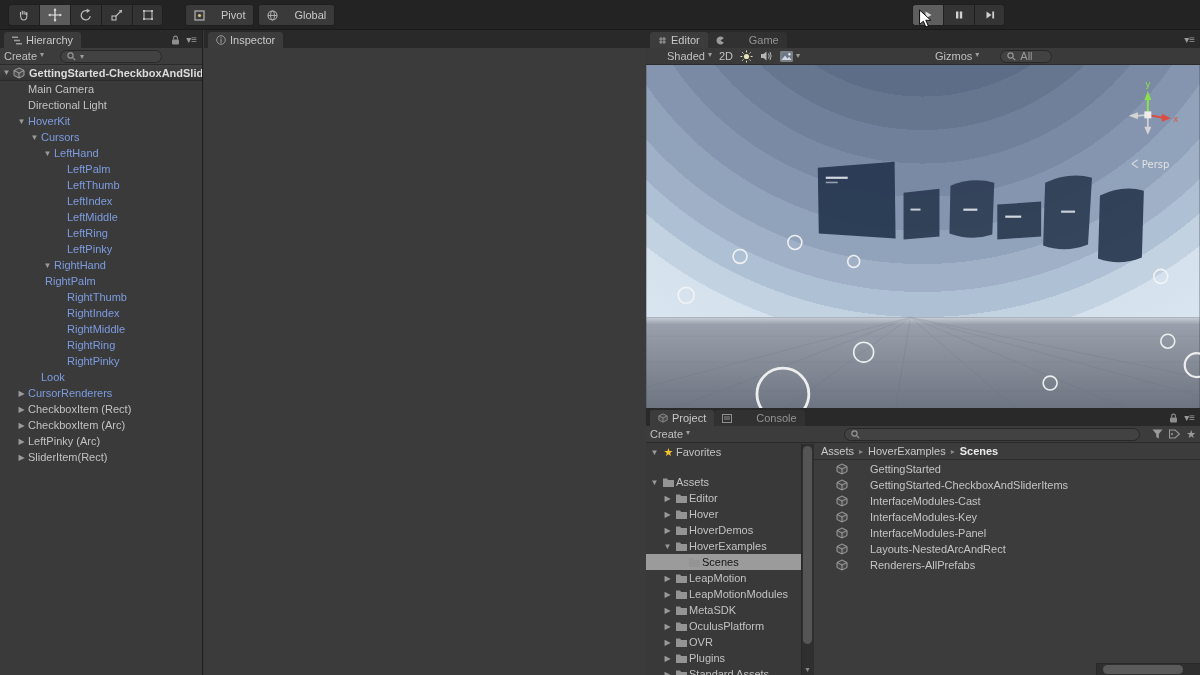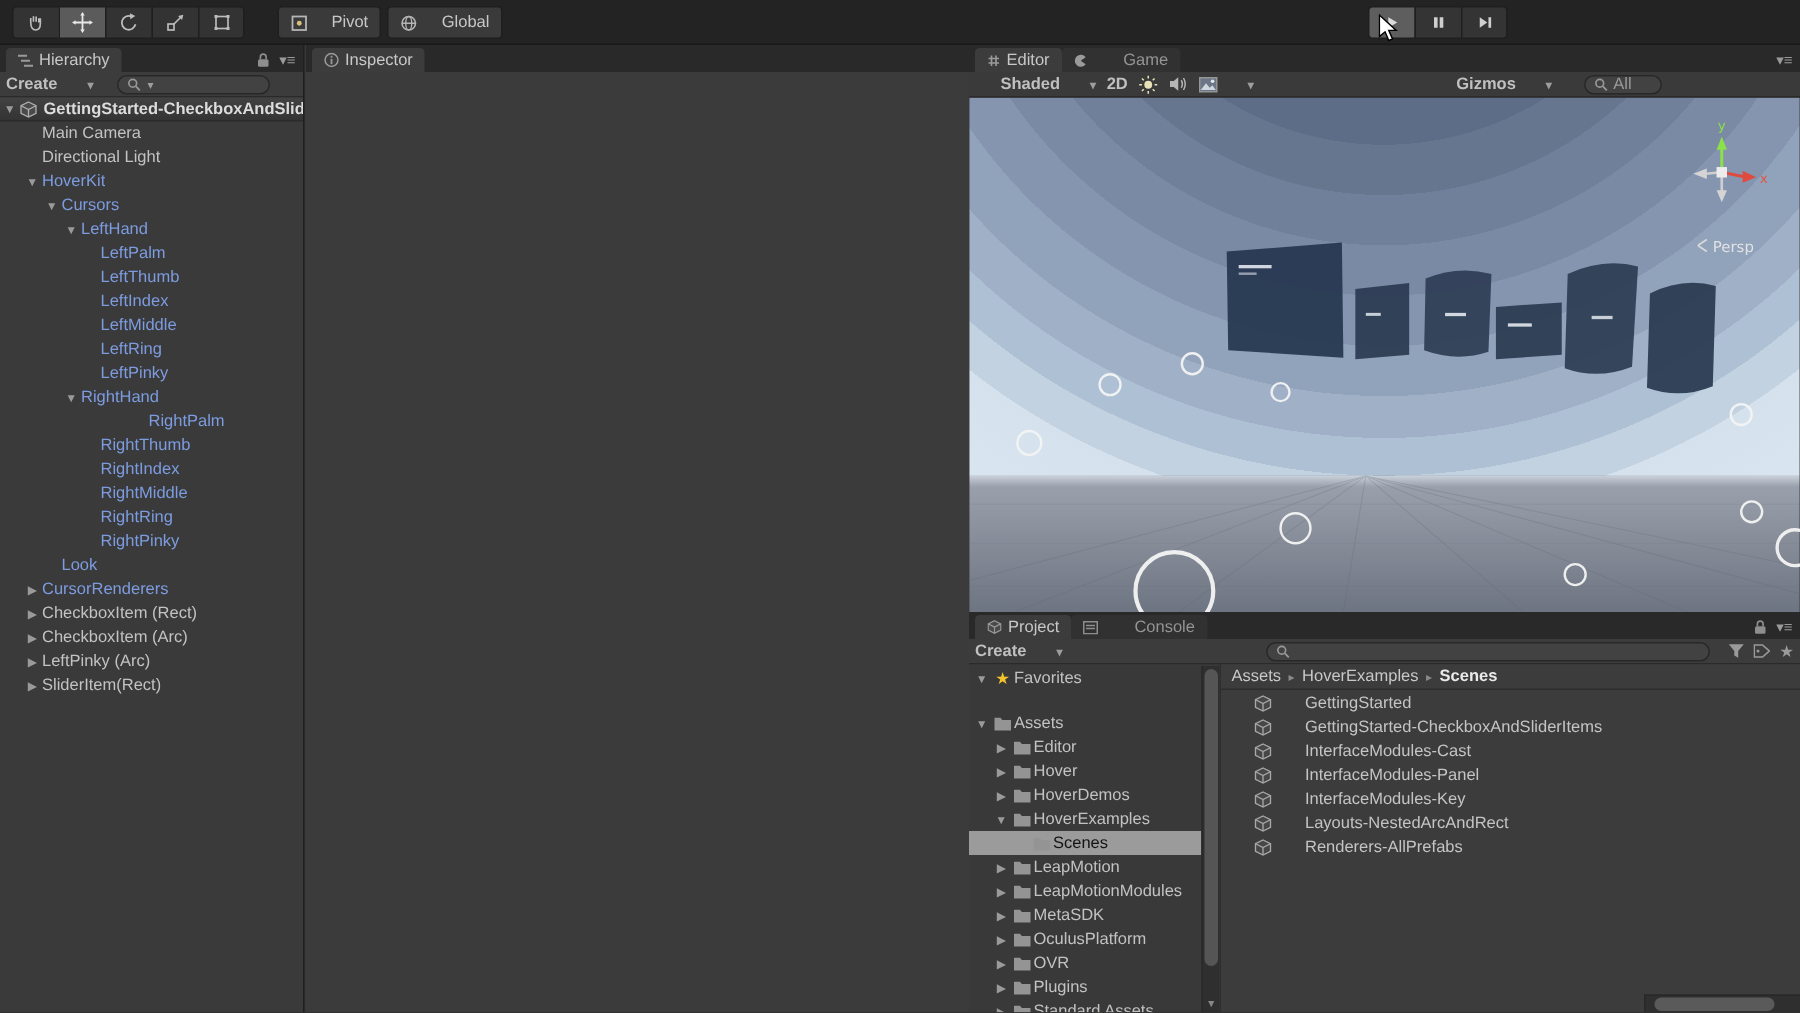--- a/index.html
+++ b/index.html
@@ -30,21 +30,21 @@
   .tabbar { height:18px; background:#292929; display:flex; align-items:flex-end;
             padding-left:4px; position:relative; }
   .tab { height:16px; padding:0 8px; background:#3c3c3c; color:#c8c8c8;
          border-radius:3px 3px 0 0; display:flex; align-items:center; gap:4px;
          font-size:11px; white-space:nowrap; }
   .tab.inactive { background:#313131; color:#949494;gap:24px; }
   .corner { position:absolute; right:5px; top:4px; display:flex; gap:6px;
             align-items:center; color:#9a9a9a; font-size:10px; }
   .subbar { height:17px; background:#3c3c3c; border-bottom:1px solid #2a2a2a;
             display:flex; align-items:center; padding:0 4px; gap:6px; }
-  .mini-btn { color:#c0c0c0; display:flex; align-items:center; gap:20px;font-weight:bold; }
+  .mini-btn { color:#c0c0c0; display:flex; gap:3px; }
   .dd-arrow { font-size:8px; color:#9d9d9d; }
   .search-pill { background:#424242; border:1px solid #282828; border-radius:8px;
                  height:13px; display:flex; align-items:center; padding:0 6px; gap:4px;
                  color:#9a9a9a; }
 
   
   .hierarchy { position:absolute; left:0; top:30px; width:203px; bottom:0;
                background:#3a3a3a; border-right:1px solid #1f1f1f; overflow:hidden; }
   .scene-header { height:16px; background:linear-gradient(#424242,#343434);
                   border-bottom:1px solid #2b2b2b; display:flex; align-items:center;
@@ -290,21 +290,21 @@
           <span class="lbl">LeftRing</span>
         </div>
         <div class="hrow prefab" style="padding-left: 54px;">
           <span class="foldout"></span>
           <span class="lbl">LeftPinky</span>
         </div>
         <div class="hrow prefab" style="padding-left: 41px;">
           <span class="foldout">▼</span>
           <span class="lbl">RightHand</span>
         </div>
-        <div class="hrow prefab" style="padding-left: 86px;">
+        <div class="hrow prefab" style="padding-left: 32px;">
           <span class="foldout"></span>
           <span class="lbl">RightPalm</span>
         </div>
         <div class="hrow prefab" style="padding-left: 54px;">
           <span class="foldout"></span>
           <span class="lbl">RightThumb</span>
         </div>
         <div class="hrow prefab" style="padding-left: 54px;">
           <span class="foldout"></span>
           <span class="lbl">RightIndex</span>
@@ -765,30 +765,30 @@
                 </span>
                 <span class="lbl">InterfaceModules-Cast</span>
               </div>
               <div class="frow">
                 <span class="icon">
                   <svg width="12" height="12" viewBox="0 0 12 12">
                     <path d="M6,1 L11,3.5 V8.5 L6,11 L1,8.5 V3.5 Z" fill="#474747" stroke="#a8a8a8" stroke-width="0.9"></path>
                     <path d="M1,3.5 L6,6 L11,3.5 M6,6 V11" stroke="#a8a8a8" stroke-width="0.9" fill="none"></path>
                   </svg>
                 </span>
-                <span class="lbl">InterfaceModules-Panel</span>
+                <span class="lbl">InterfaceModules-Key</span>
               </div>
               <div class="frow">
                 <span class="icon">
                   <svg width="12" height="12" viewBox="0 0 12 12">
                     <path d="M6,1 L11,3.5 V8.5 L6,11 L1,8.5 V3.5 Z" fill="#474747" stroke="#a8a8a8" stroke-width="0.9"></path>
                     <path d="M1,3.5 L6,6 L11,3.5 M6,6 V11" stroke="#a8a8a8" stroke-width="0.9" fill="none"></path>
                   </svg>
                 </span>
-                <span class="lbl">InterfaceModules-Key</span>
+                <span class="lbl">InterfaceModules-Panel</span>
               </div>
               <div class="frow">
                 <span class="icon">
                   <svg width="12" height="12" viewBox="0 0 12 12">
                     <path d="M6,1 L11,3.5 V8.5 L6,11 L1,8.5 V3.5 Z" fill="#474747" stroke="#a8a8a8" stroke-width="0.9"></path>
                     <path d="M1,3.5 L6,6 L11,3.5 M6,6 V11" stroke="#a8a8a8" stroke-width="0.9" fill="none"></path>
                   </svg>
                 </span>
                 <span class="lbl">Layouts-NestedArcAndRect</span>
               </div>

